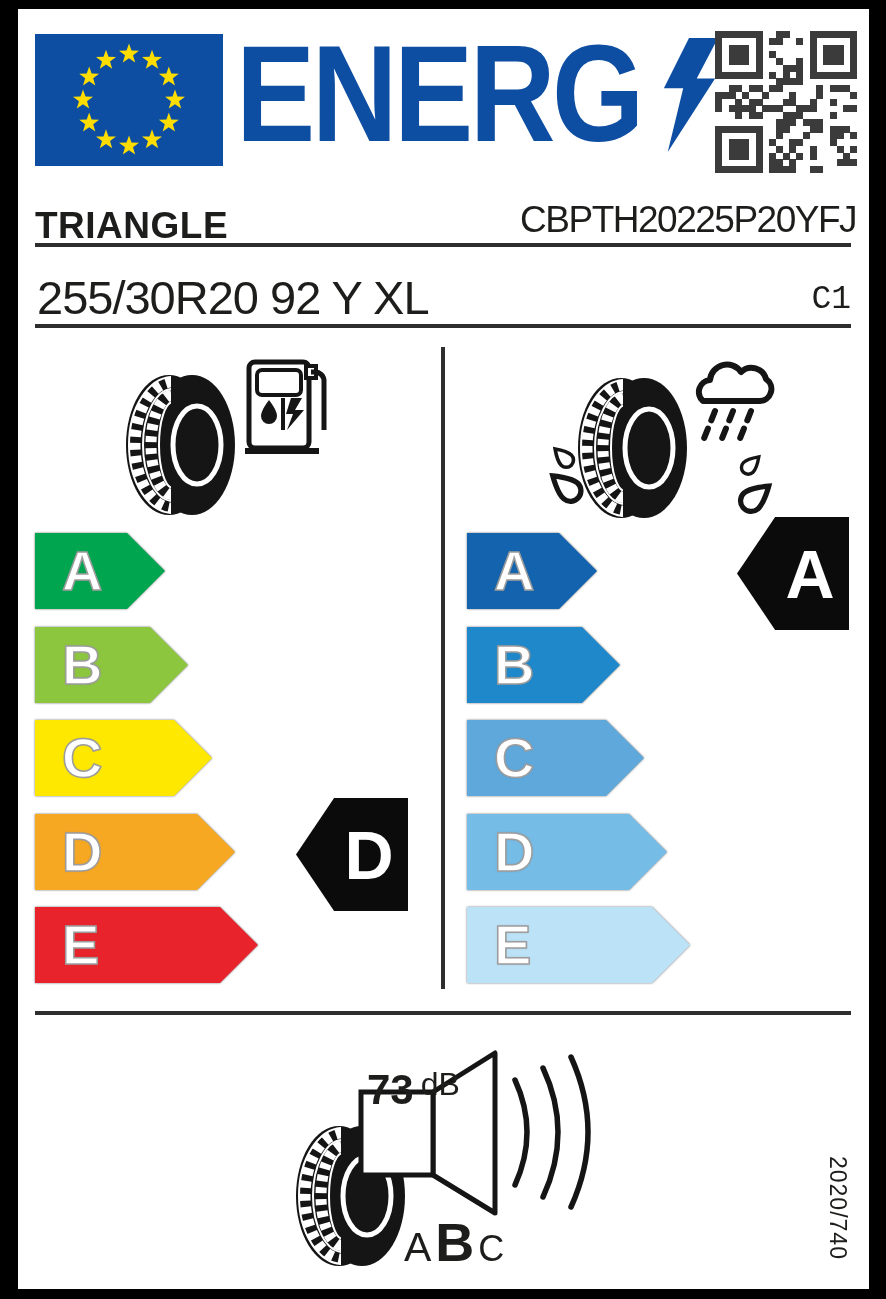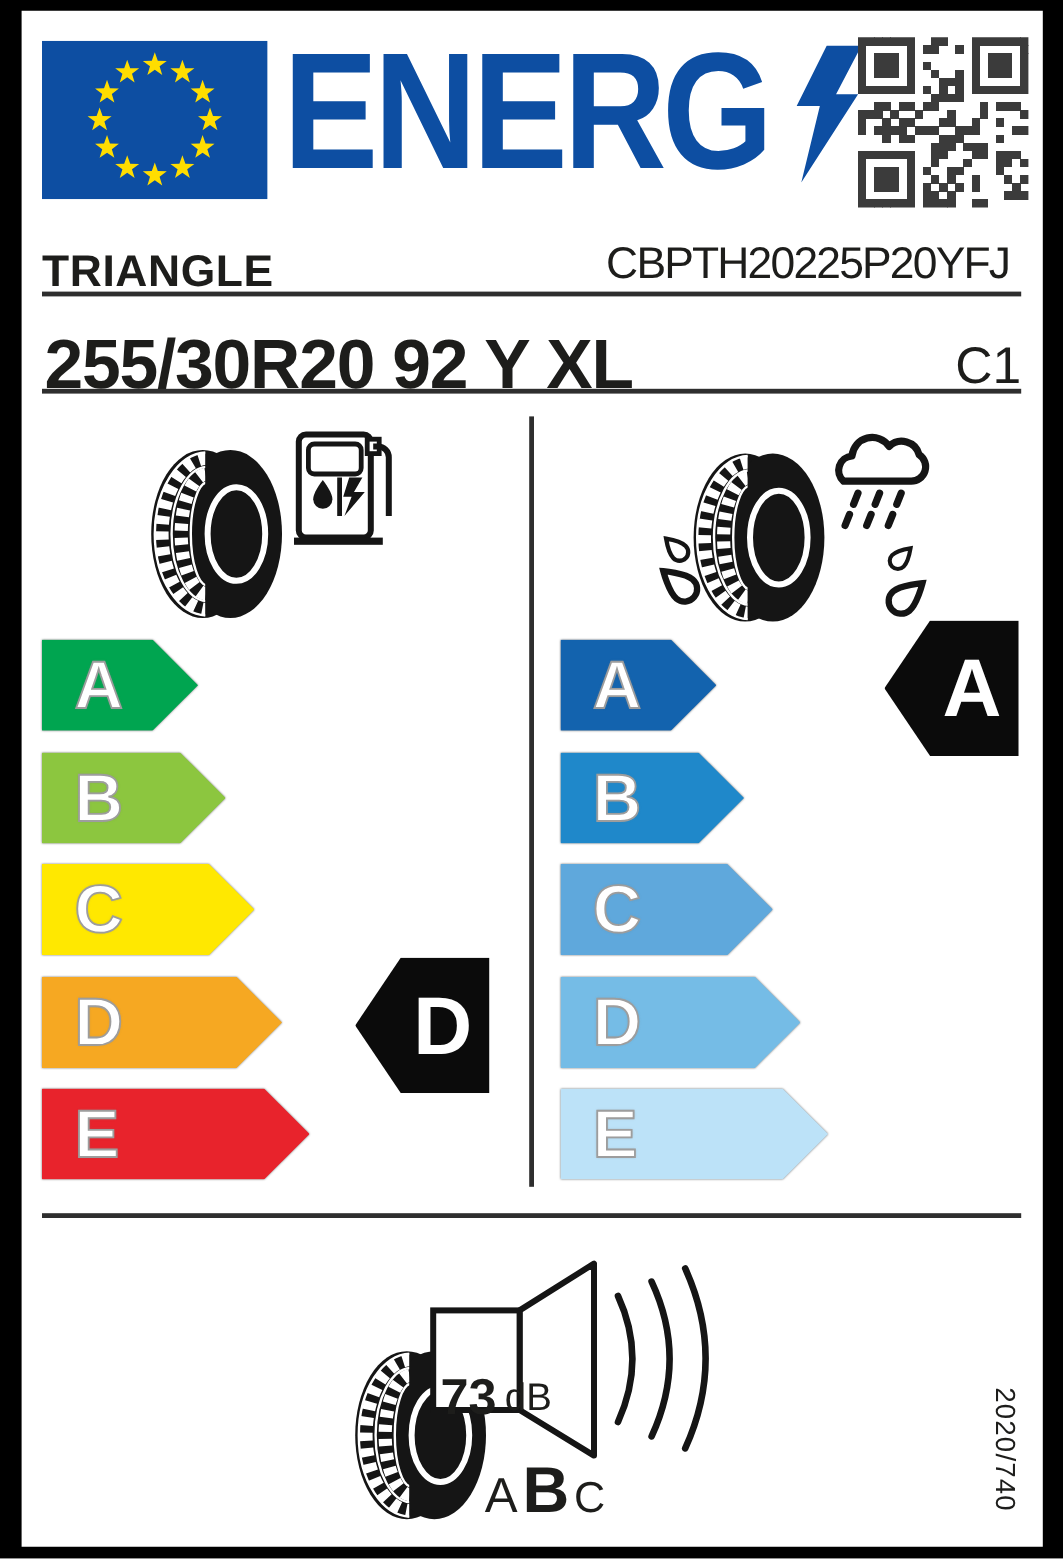--- a/index.html
+++ b/index.html
@@ -9,39 +9,39 @@
   
   #frame{position:absolute;inset:0;border-style:solid;border-color:#000;
          border-width:9px 17px 10px 18px;pointer-events:none;z-index:50;}
   
   #energ-logo{left:236px;top:30px;width:486px;height:128px;}
   #energ-text{position:absolute;left:0;top:0;font-size:138px;line-height:126px;font-weight:700;
               letter-spacing:-4px;transform:scaleX(0.86);transform-origin:left top;white-space:nowrap;}
   #bolt-svg{position:absolute;left:424px;top:8px;}
   
   #brand{left:35px;top:205px;font-size:37px;font-weight:700;letter-spacing:.5px;}
-  #model-code{right:45px;top:199px;font-size:37px;letter-spacing:-1.5px;margin-left:20px;}
-  #tire-size{left:37px;top:270px;font-size:58px;letter-spacing:-1px;font-weight:bold;}
-  #class-c1{right:35px;top:281px;font-size:43px;}
+  #model-code{right:30px;top:199px;font-size:37px;letter-spacing:-1.5px;margin-left:20px;}
+  #tire-size{left:37px;top:270px;font-size:47px;letter-spacing:-1px;}
+  #class-c1{right:35px;top:281px;font-size:33px;font-family:Liberation Mono, monospace;}
   .rule{left:35px;width:816px;height:4px;background:#2e2e2e;}
   #rule1{top:243px;} #rule2{top:324px;} #rule3{top:1011px;}
   #vdivider{left:441px;top:347px;width:4px;height:642px;background:#2e2e2e;}
   
   .arrow-wrap{position:absolute;filter:drop-shadow(0 0 1px rgba(90,90,90,.85));}
   .arrow{height:76px;clip-path:polygon(0 0,calc(100% - 38px) 0,100% 50%,calc(100% - 38px) 100%,0 100%);
          display:flex;align-items:center;}
   .grade-letter{font-size:56px;font-weight:700;color:#fff;padding-left:27px;line-height:76px;
                 -webkit-text-stroke:1.5px #9d9d9d;text-shadow:0 0 2px rgba(130,130,130,.8);}
   .ind-wrap{position:absolute;width:112px;height:113px;}
   .indicator{width:100%;height:100%;background:#0b0b0b;
              clip-path:polygon(34% 0,100% 0,100% 100%,34% 100%,0 50%);
              display:flex;align-items:center;justify-content:center;padding-left:34px;box-sizing:border-box;}
   .indicator span{color:#fff;font-size:68px;font-weight:700;}
   
-  #noise-db{left:367px;top:1140px;display:flex;align-items:center;gap:7px;z-index:6;}
+  #noise-db{left:367px;top:1066px;display:flex;align-items:flex-start;gap:7px;z-index:6;}
   #noise-db .val{font-size:42px;font-weight:700;}
   #noise-db .unit{font-size:32px;}
   #noise-class{left:404px;top:1211px;display:flex;align-items:baseline;gap:4px;z-index:6;}
   #noise-class .nc-a{font-size:41px;}
   #noise-class .nc-b{font-size:54px;font-weight:700;}
   #noise-class .nc-c{font-size:36px;}
   #reg-vertical{left:824px;top:1156px;height:124px;writing-mode:vertical-rl;
                 font-size:23px;letter-spacing:1px;}
   svg{display:block;}
 </style>

